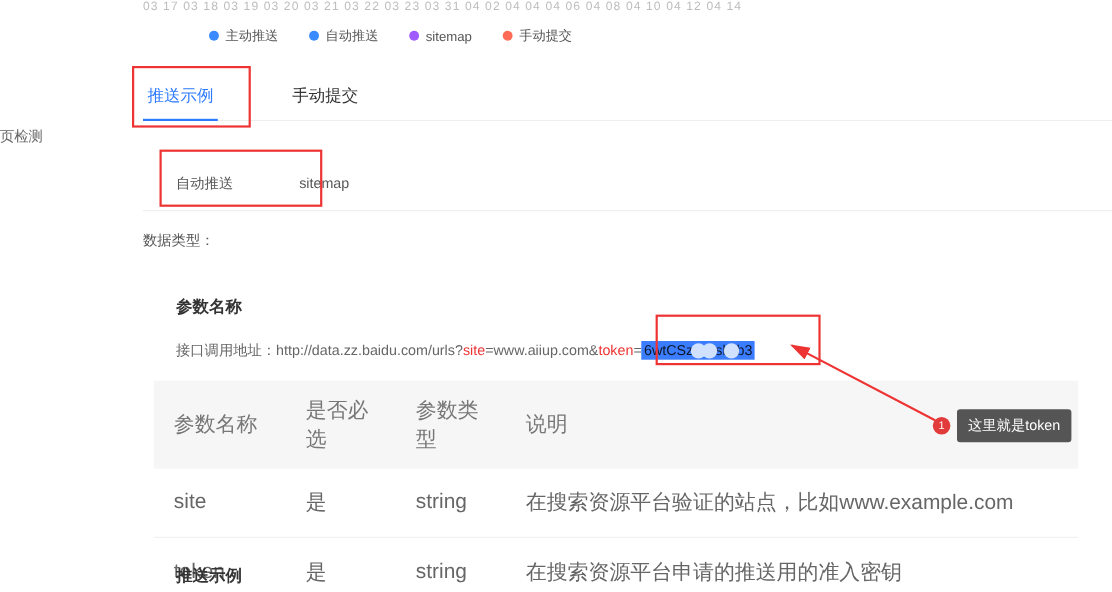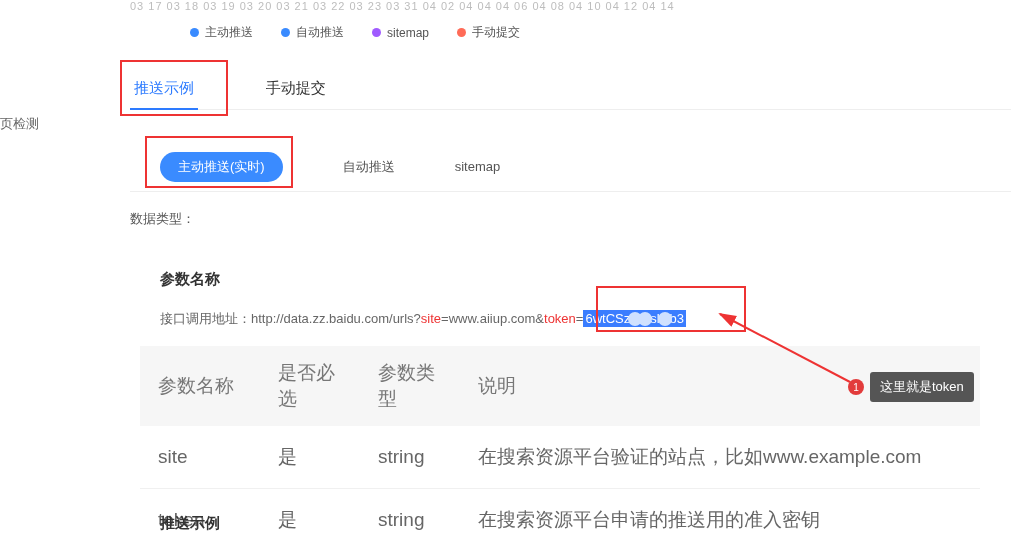--- a/index.html
+++ b/index.html
@@ -120,21 +120,21 @@
   }
   .api-url-row {
     position: absolute;
     top: 310px; left: 160px;
     font-size: 13px;
     color: #666;
   }
   .red-param { color: #e33; }
   .token-sel {
     background: #3a7dff;
-    color: #ffffff;
+    color: #0f172a;
     padding: 1px 2px;
     position: relative;
   }
   .blur-dot {
     display:inline-block;
     width:14px; height:14px;
     background:#cfe1ff;
     border-radius:50%;
     vertical-align:middle;
     margin:0 -2px;
@@ -221,21 +221,20 @@
   </span>
 </div>
 
 <div class="tabs-main">
   <span class="tab active">推送示例</span>
   <span class="tab">手动提交</span>
 </div>
 <div class="redbox-tab"></div>
 
 <div class="subtab-bar">
-  <span class="pill">主动推送(实时)</span>
   <span class="sub-plain">自动推送</span>
   <span class="sub-plain">sitemap</span>
 </div>
 <div class="redbox-pill"></div>
 
 <div class="data-type-row">
   <span>数据类型：</span>
 </div>
 
 <div class="section-title" style="top:270px">参数名称</div>

